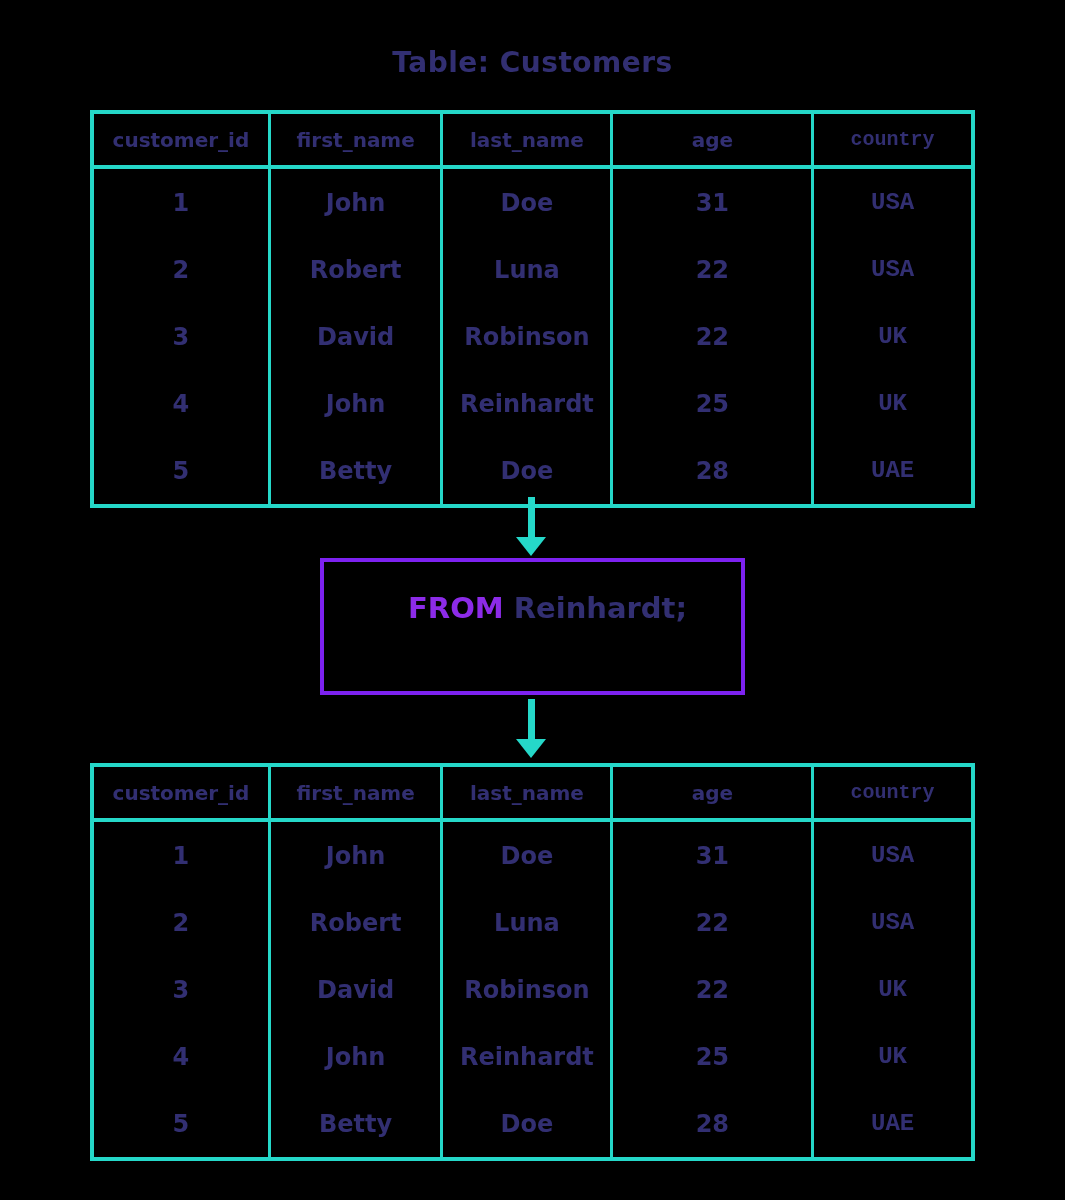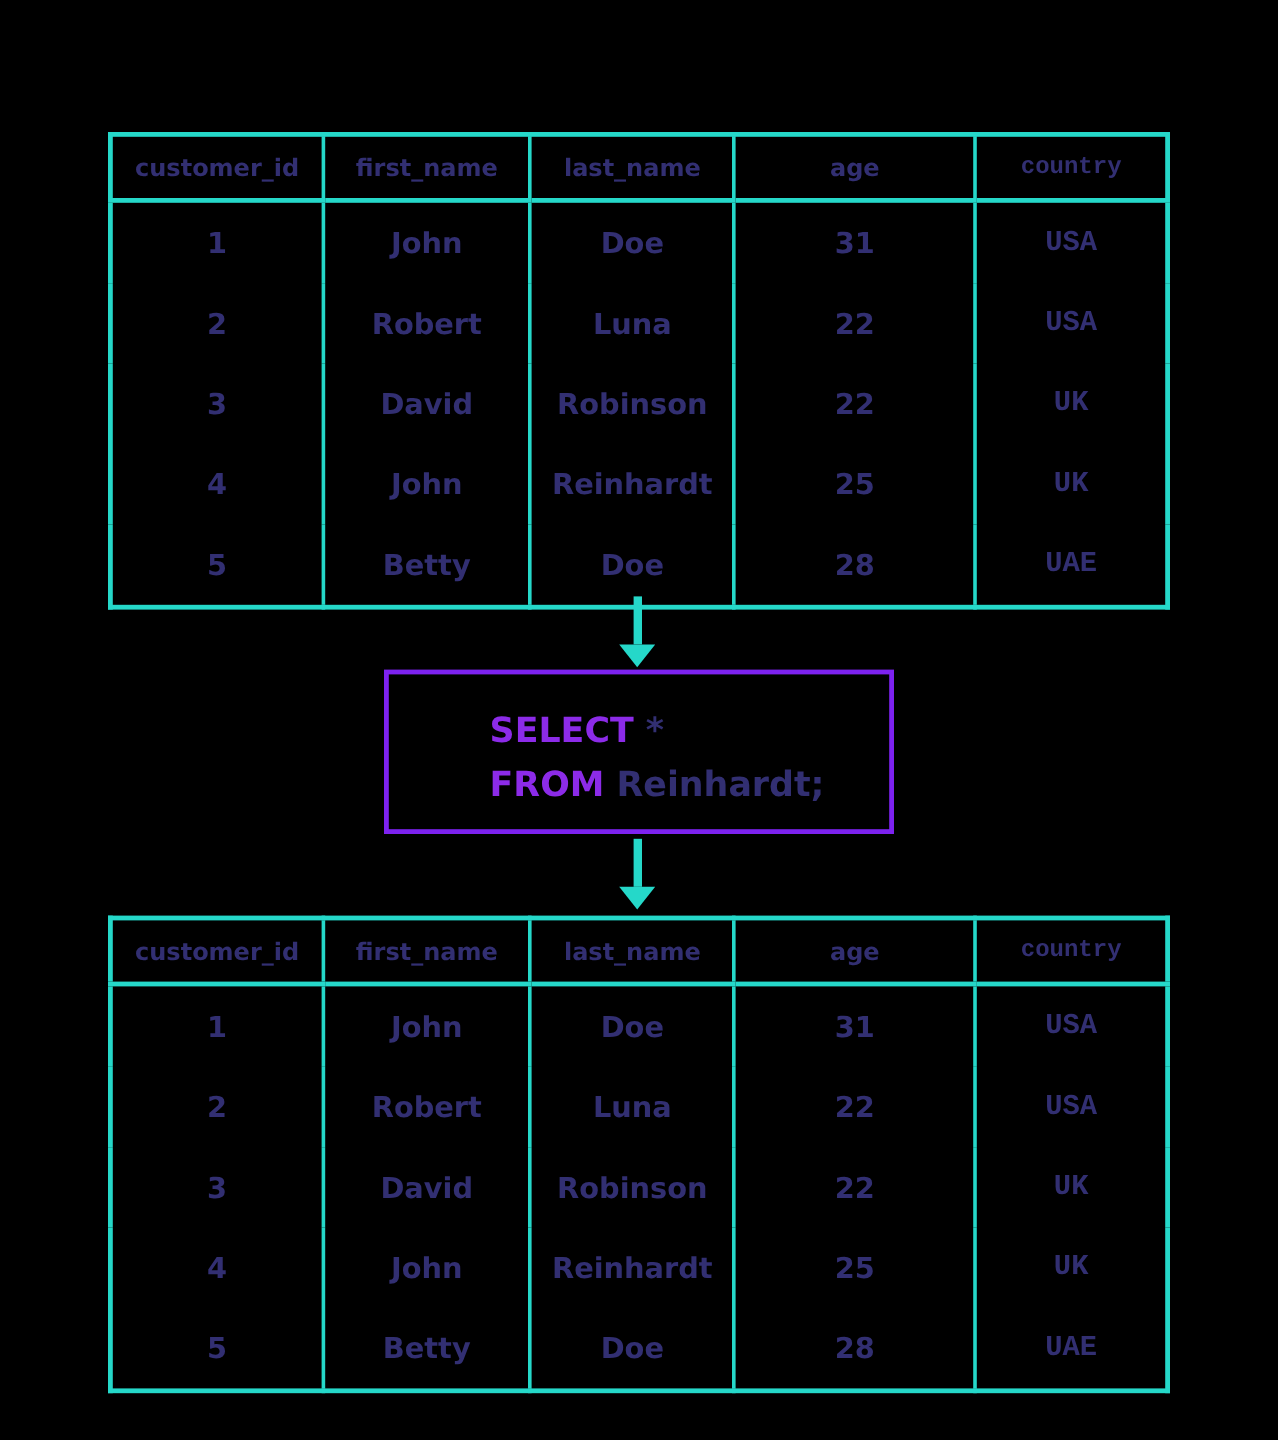--- a/index.html
+++ b/index.html
@@ -75,20 +75,21 @@
     font-size:29px;line-height:45px;white-space:pre;
   }
   .kw{color:var(--purple-keyword);font-weight:700;}
   .plain{color:var(--navy);font-weight:700;}
 </style>
 </head>
 <body>
 
 <div class="canvas">
 
+  <div class="title">Table: Customers</div>
 
   <table class="dtable t1">
     <thead>
       <tr>
           <th>customer_id</th>
           <th>first_name</th>
           <th>last_name</th>
           <th>age</th>
           <th>country</th>
         </tr>
@@ -131,21 +132,20 @@
         </tr>
       </tbody>
   </table>
 
   <div class="arrow arrow1">
     <div class="stem"></div>
     <div class="head"></div>
   </div>
 
   <div class="sqlbox">
-    <div class="sql-line"><span class="kw">SELECT</span><span class="plain"> *</span></div>
     <div class="sql-line"><span class="kw">FROM</span><span class="plain"> Reinhardt;</span></div>
   </div>
 
   <div class="arrow arrow2">
     <div class="stem"></div>
     <div class="head"></div>
   </div>
 
   <table class="dtable t2">
     <thead>

